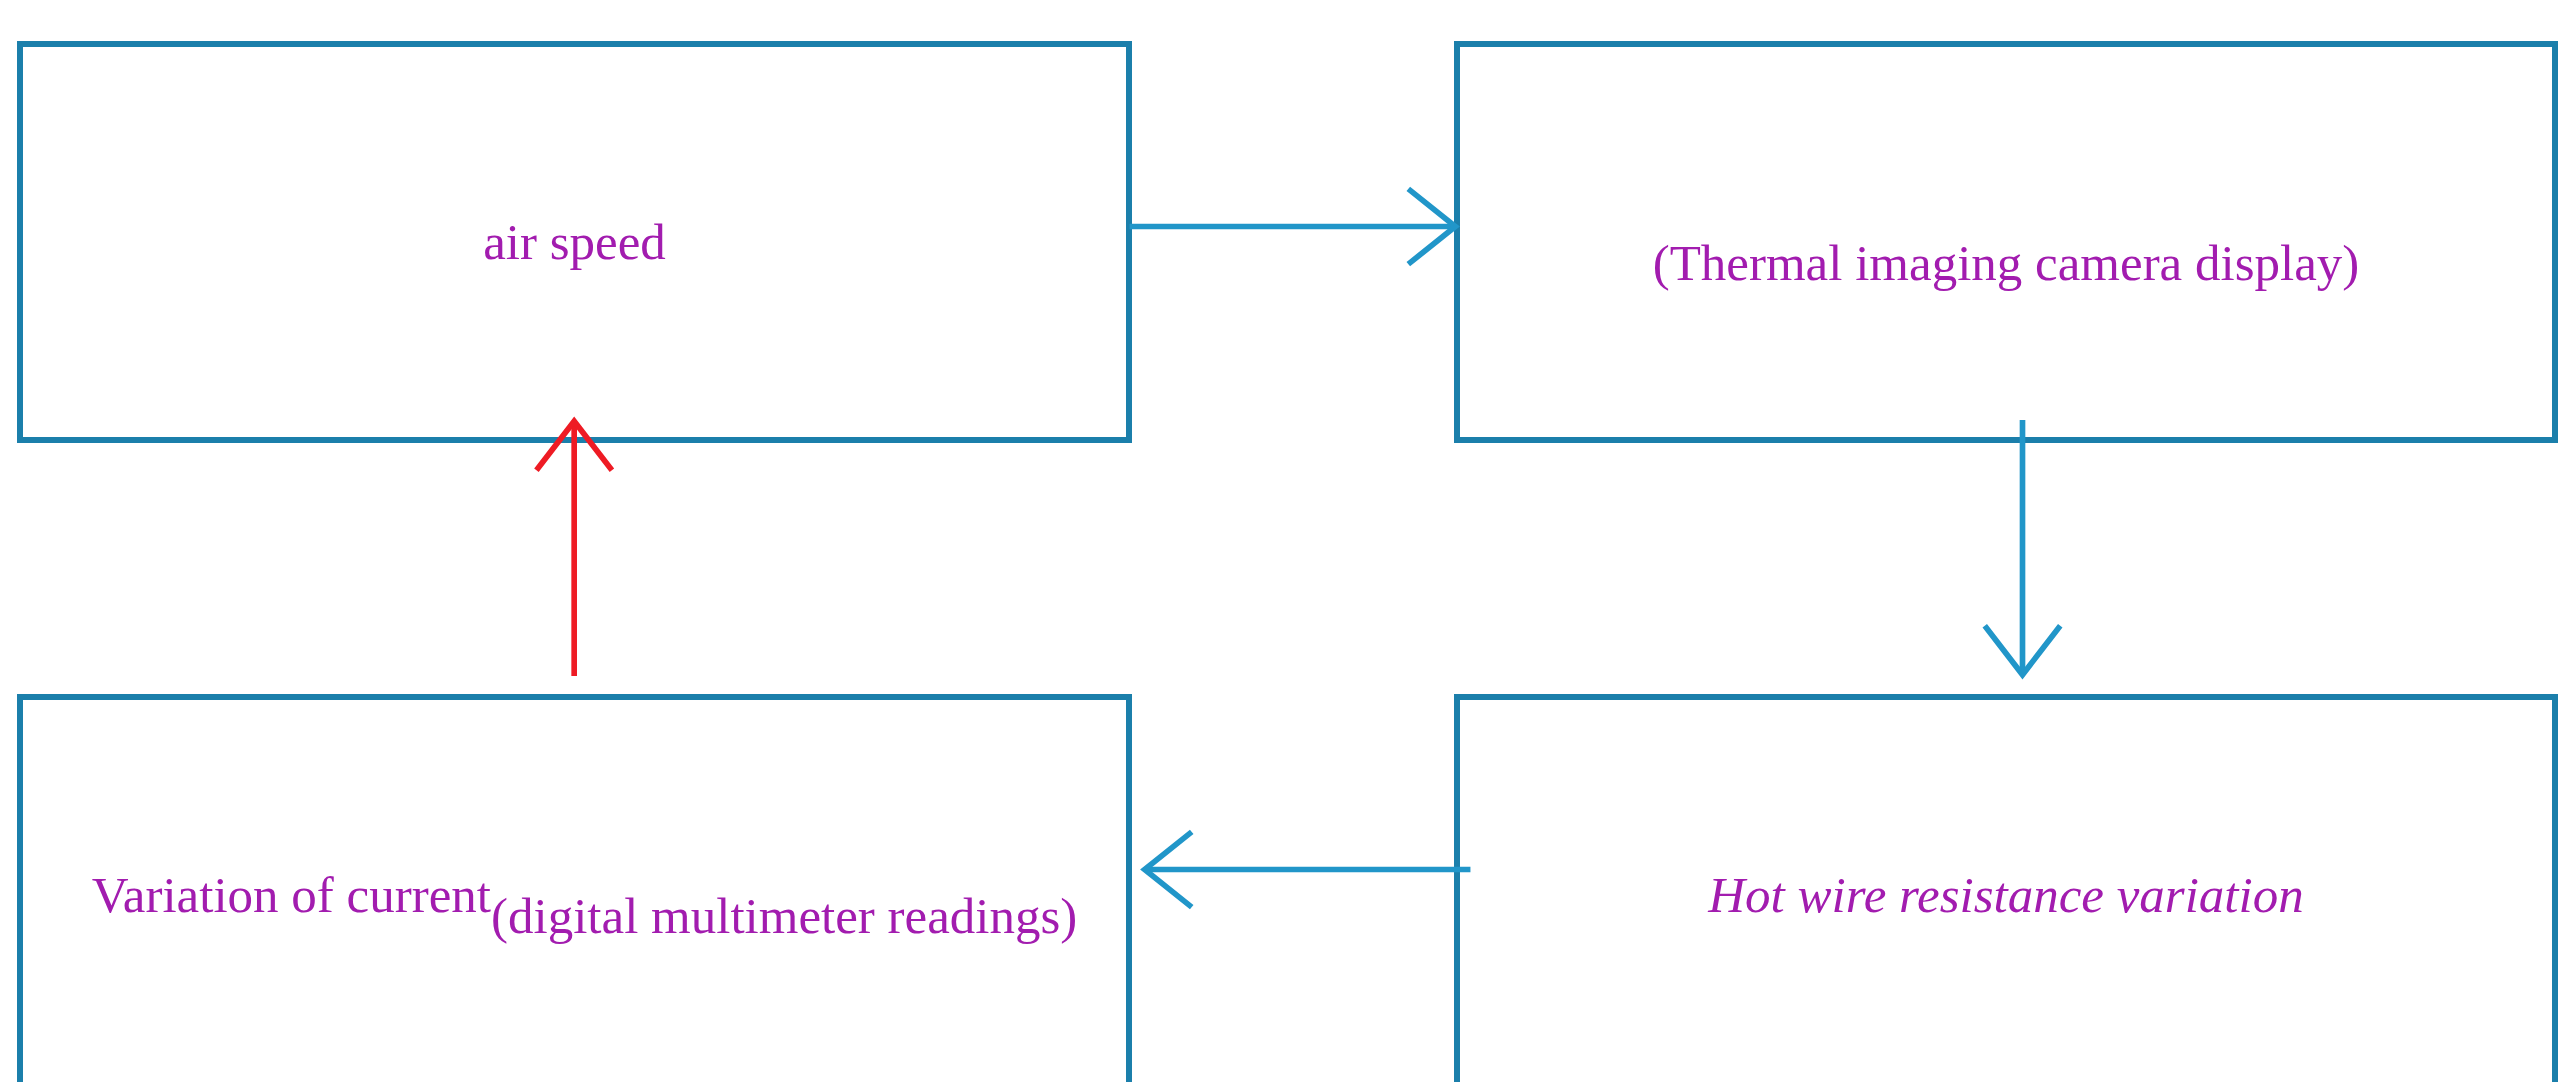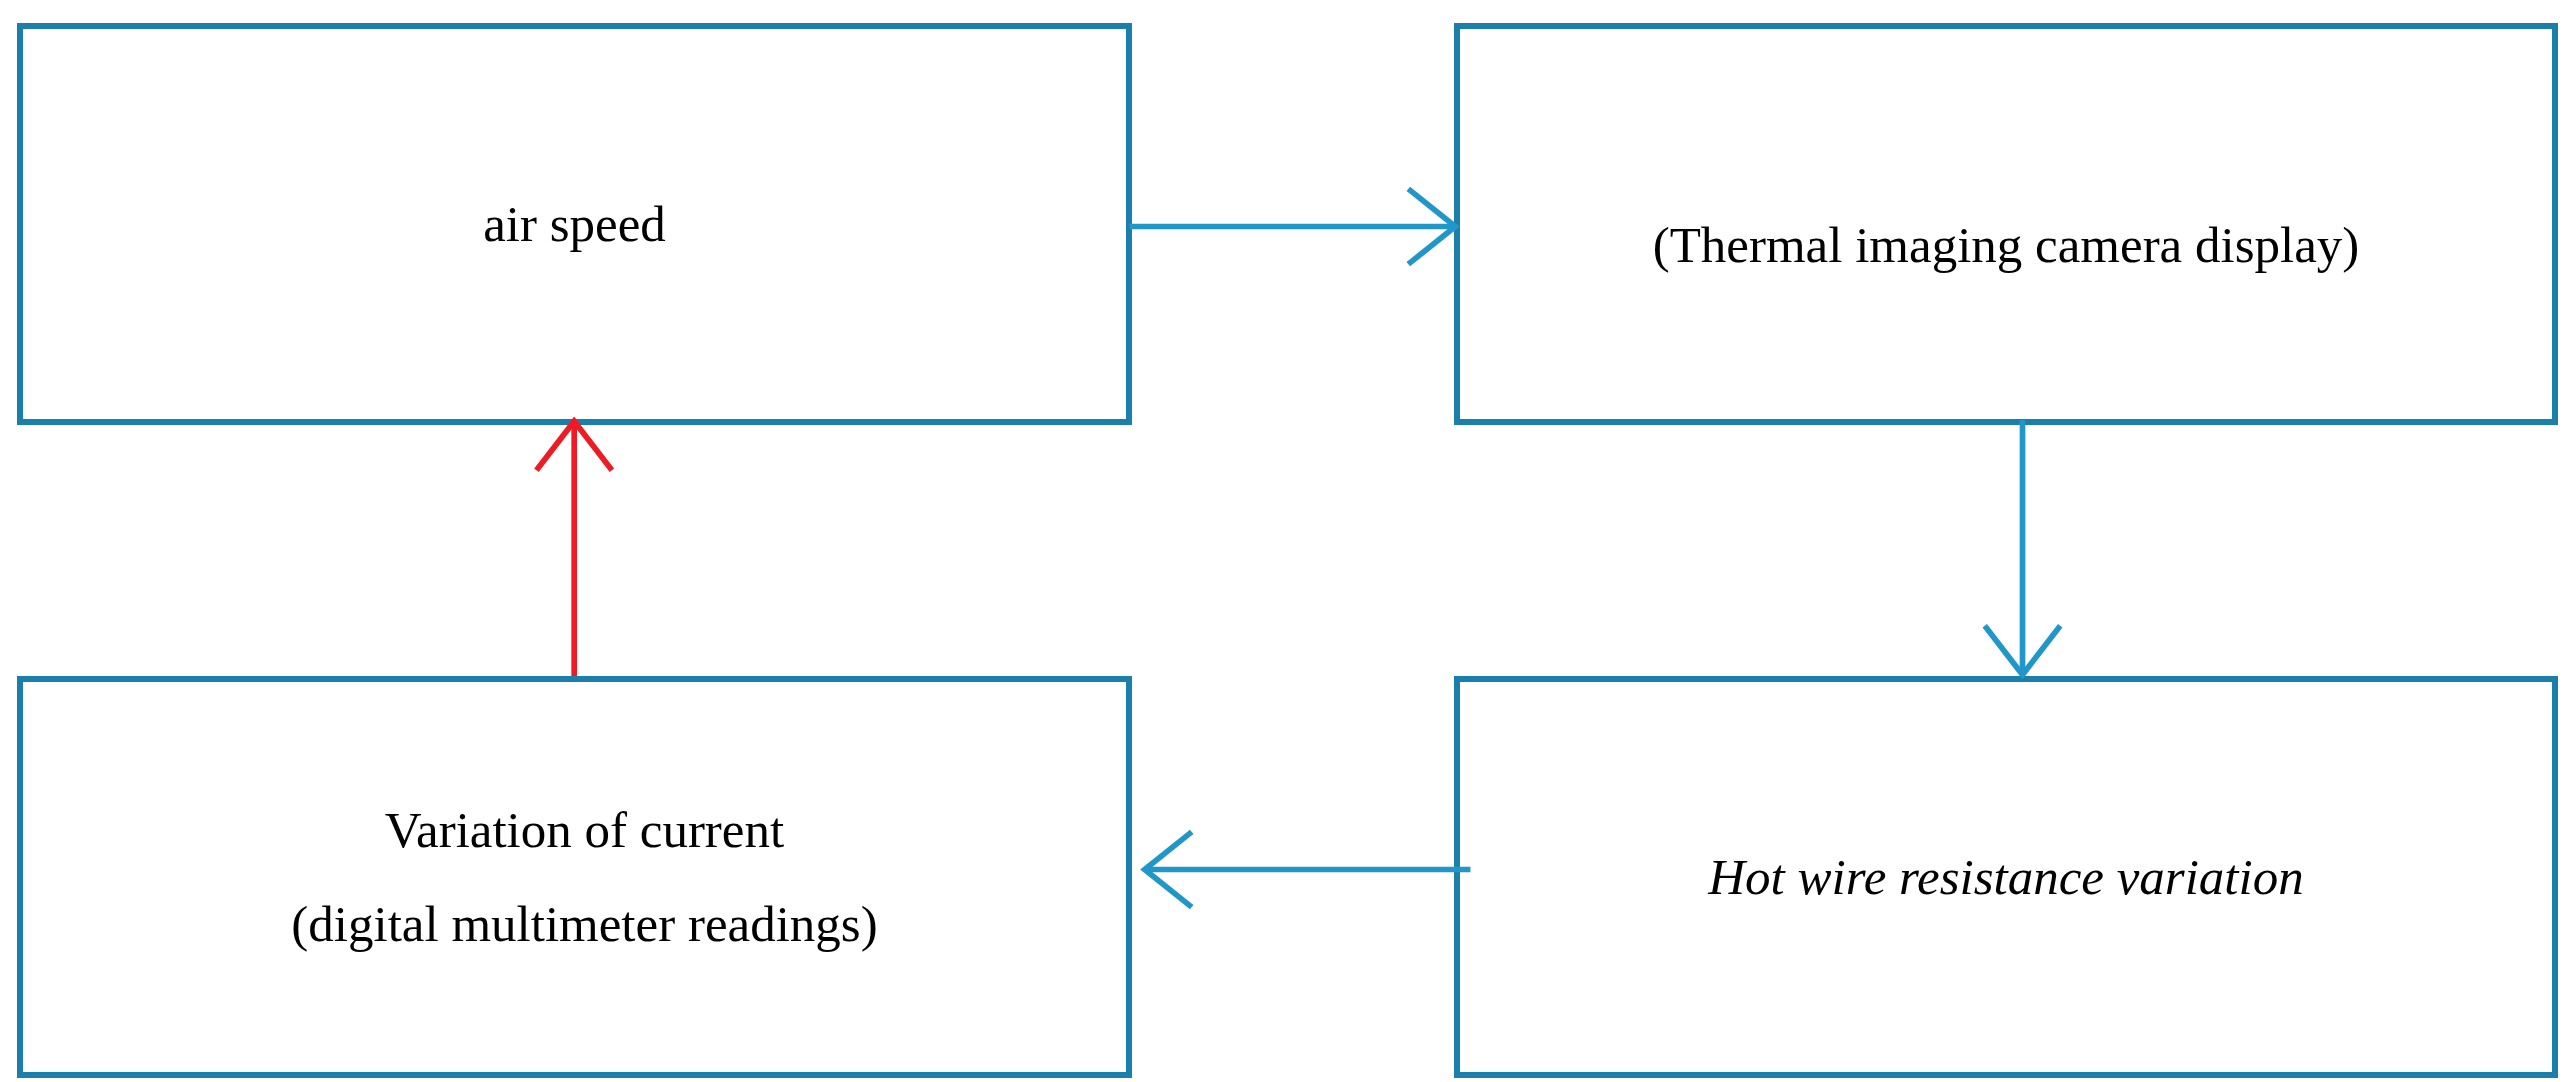--- a/index.html
+++ b/index.html
@@ -14,27 +14,28 @@
     background: #ffffff;
     font-family: "Liberation Serif", "DejaVu Serif", serif;
     overflow: hidden;
   }
   .node {
     position: absolute;
     box-sizing: border-box;
     border: 6.6px solid #1b7fab;
     background: #ffffff;
     display: flex;
-    flex-direction: column;
+    flex-direction: row;
     align-items: center;
     justify-content: center;
     text-align: center;
-    color: #000000;
+    color: #a21caf;
     font-size: 51px;
     line-height: 1.0;
+    margin-top: 18px;
   }
   .node .line1 { display: block; }
   .node .line2 { display: block; margin-top: 43px; }
 
   
   #node-air-speed        { left: 17px;   top: 23px;  width: 1115px; height: 402px; }
   #node-temperature      { left: 1454px; top: 23px;  width: 1104px; height: 402px; }
   #node-current          { left: 17px;   top: 676px; width: 1115px; height: 402px; padding-left: 20px; }
   #node-hotwire          { left: 1454px; top: 676px; width: 1104px; height: 402px; font-style: italic; }
 

